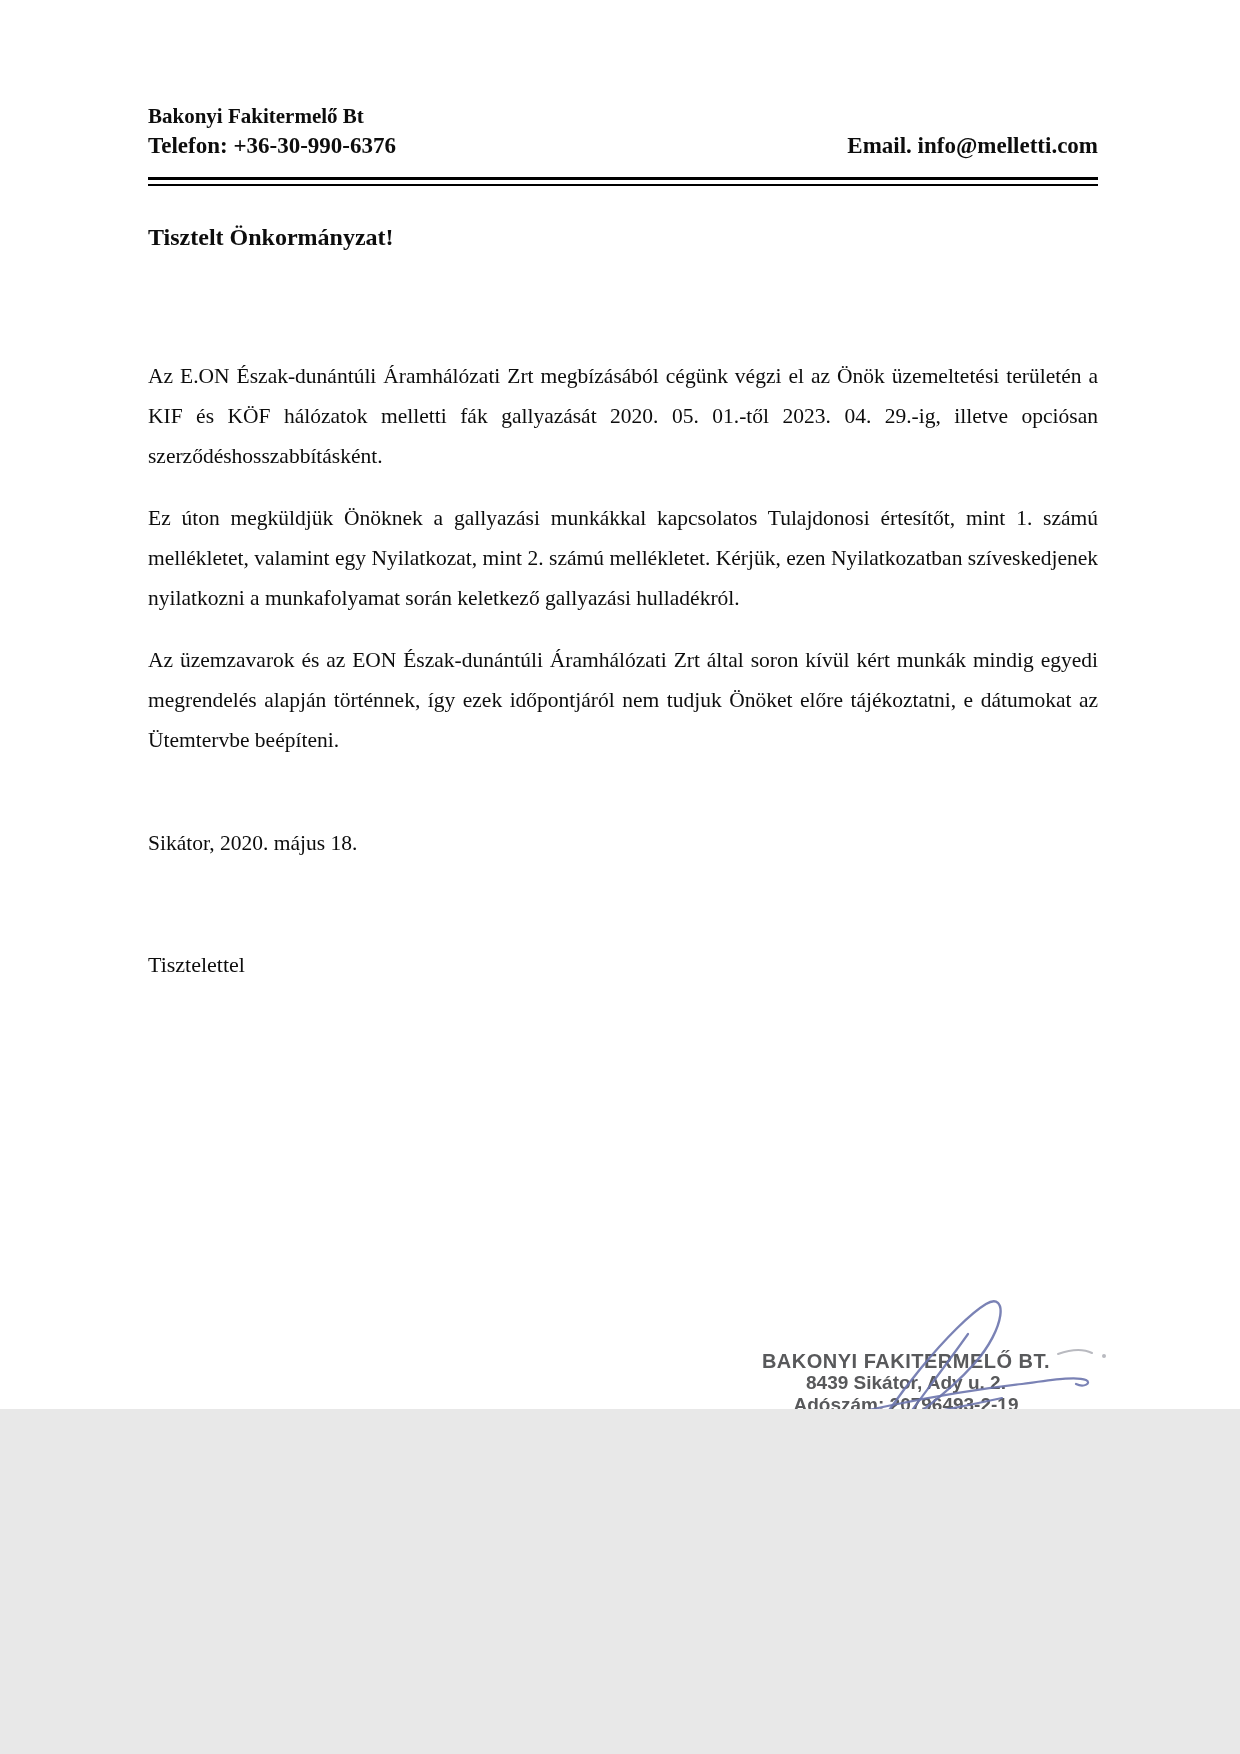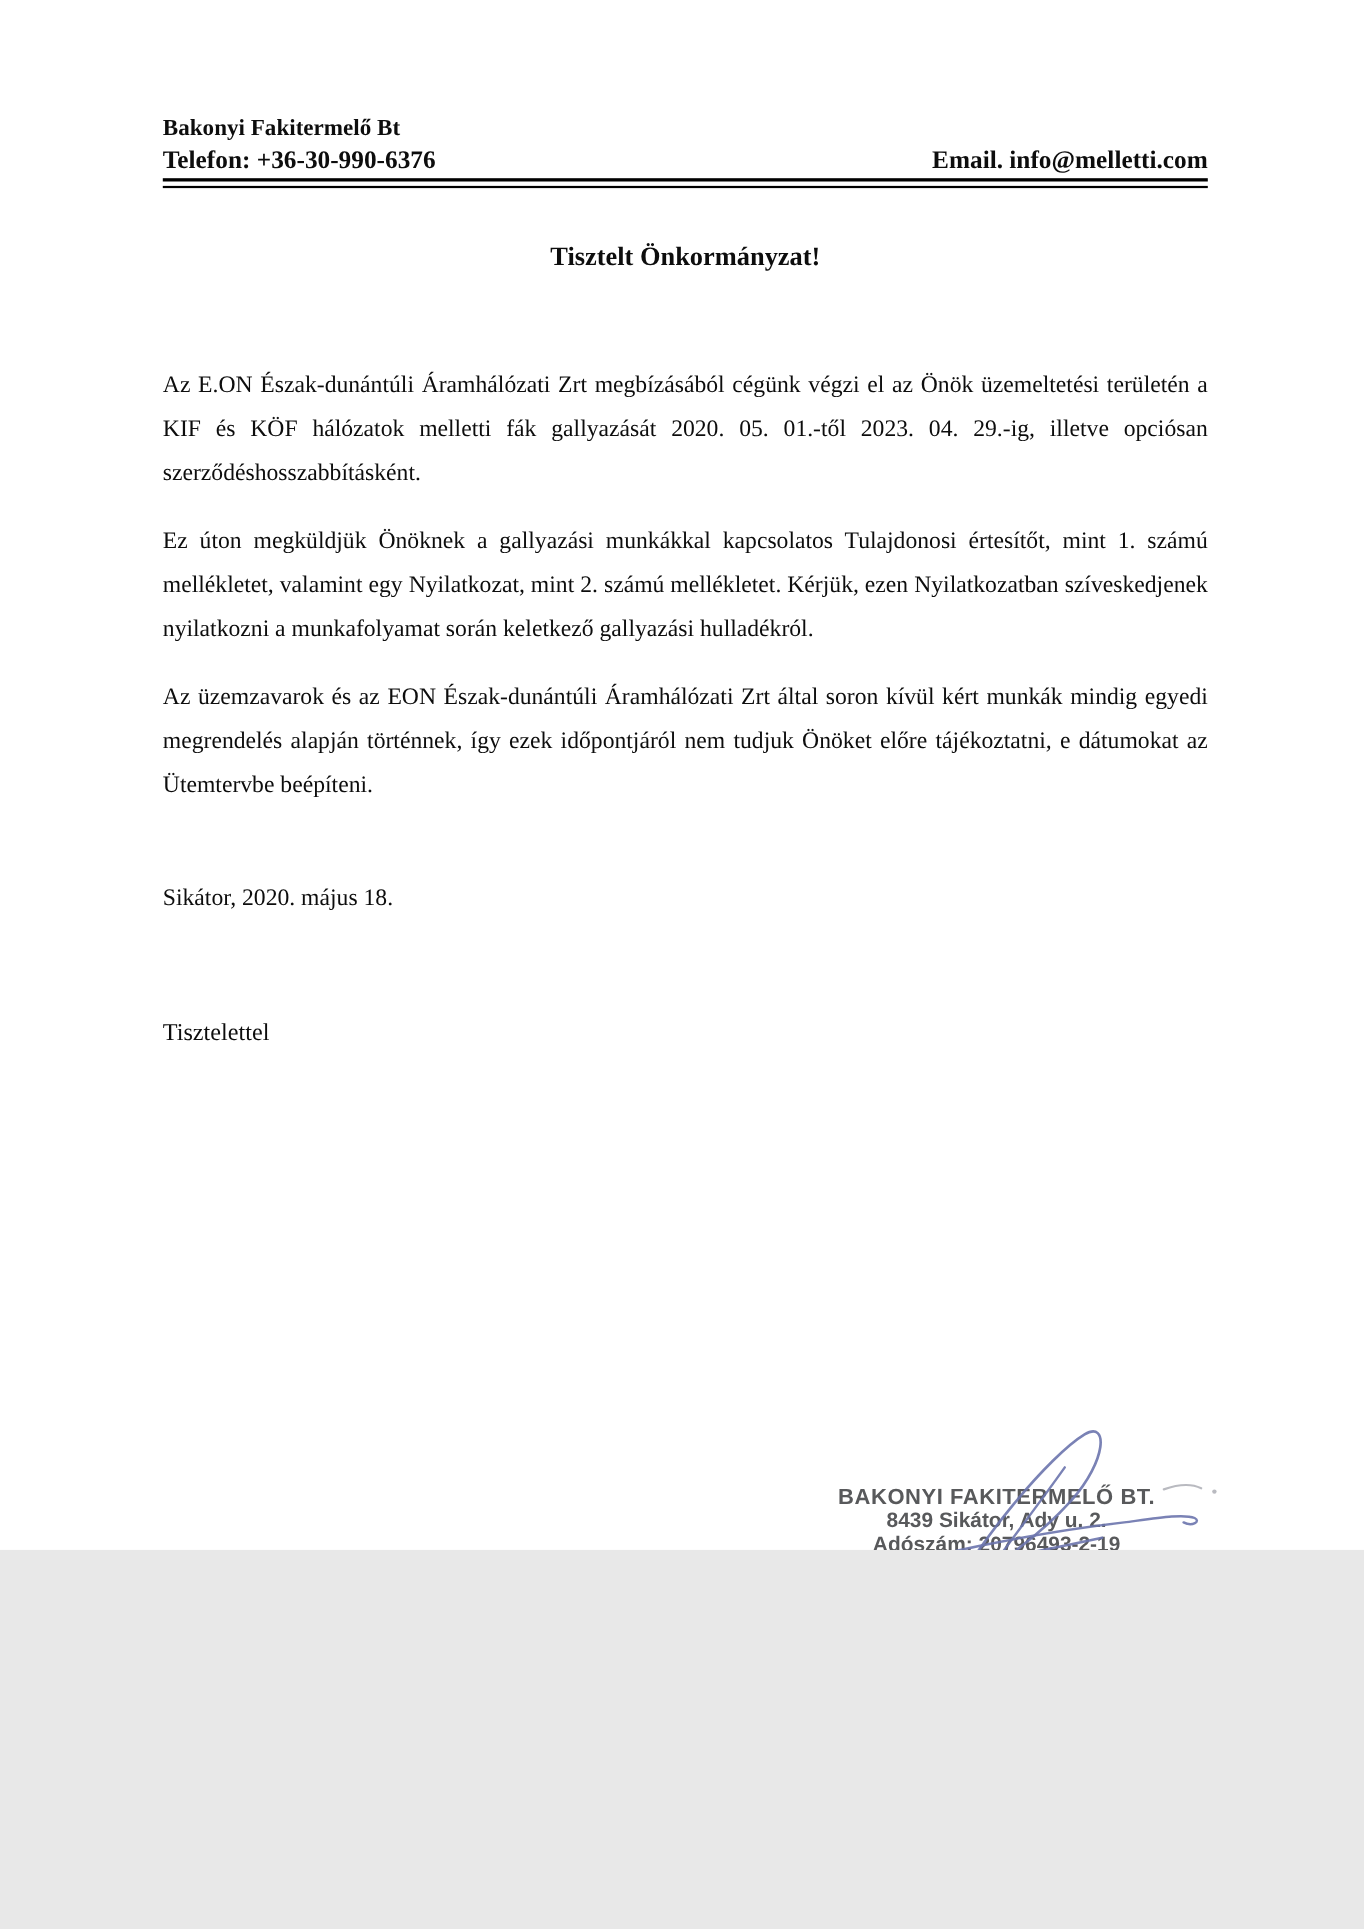--- a/index.html
+++ b/index.html
@@ -22,38 +22,37 @@
   
   .lh-line { font-weight: bold; font-size: 21px; line-height: 28px; }
   .contact-row {
     display: flex;
     justify-content: space-between;
     align-items: center;
     font-weight: bold;
     font-size: 23px;
     line-height: 30px;
     border-bottom: 3px solid #000;
-    padding-bottom: 1px;
+    padding-bottom: 16px;
     margin-top: 1px;
   }
   .header-rule {
     border: none;
     border-top: 2px solid #000;
     margin: 4px 0 0 0;
   }
   
   .salutation {
-    margin: 48px 0 0 0;
+    margin: 36px 0 0 0;
     font-size: 24px;
     font-weight: bold;
     line-height: 30px;
-    text-align: center;
   }
   
-  .body-block { margin-top: 80px; }
+  .body-block { margin-top: 104px; }
   .body-block p {
     margin: 0 0 22px 0;
     font-size: 21.5px;
     line-height: 40px;
     text-align: justify;
   }
   .dateline {
     margin-top: 68px;
     font-size: 21.5px;
     line-height: 30px;

